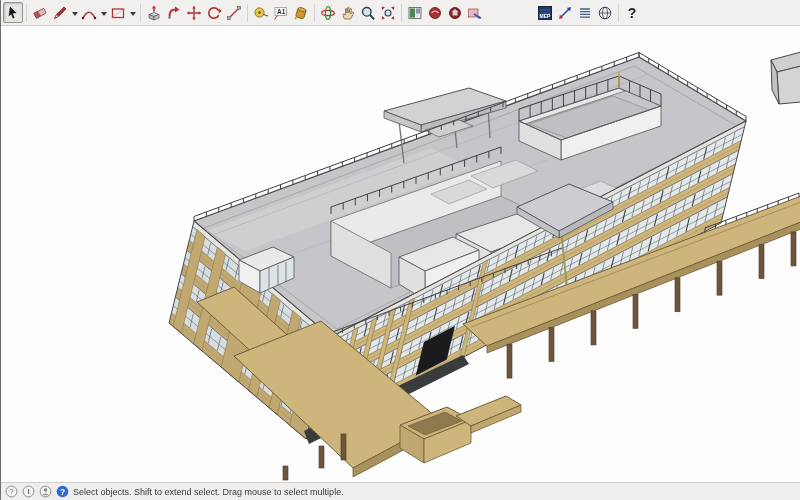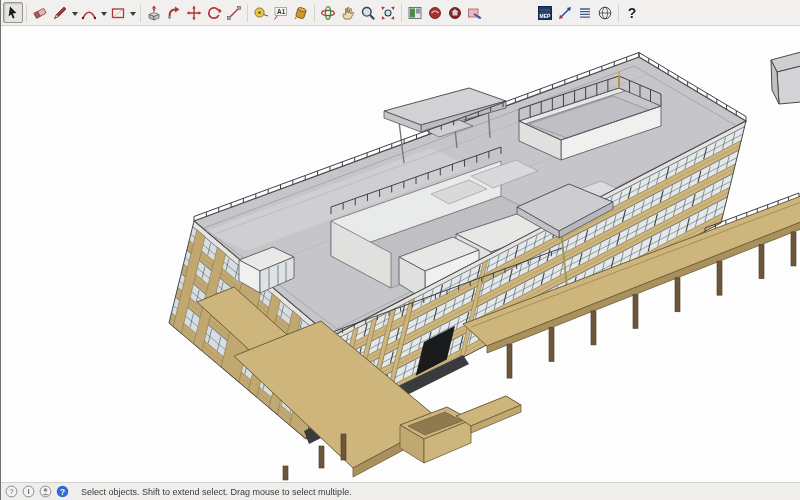--- a/index.html
+++ b/index.html
@@ -24,21 +24,21 @@
   .spacer{width:50px;flex:0 0 auto;}
   .help-btn{font-weight:bold;font-size:14px;color:#222;}
   .canvas{position:relative;width:800px;height:456px;background:#fdfdfe;}
   .canvas svg{position:absolute;left:0;top:0;}
   .statusbar{
     height:17px;background:#efeeec;border-top:1px solid #d2d0cc;
     display:flex;align-items:center;padding:0 4px;gap:4px;
     font-size:9px;color:#3a3a3a;
   }
   .sicon{width:13px;height:13px;flex:0 0 auto;}
-  .smsg{margin-left:8px;white-space:nowrap;}
+  .smsg{margin-left:0;white-space:nowrap;}
 </style>
 </head>
 <body>
 
 <div class="toolbar">
 
   <div class="tbtn pressed">
     <svg width="16" height="16" viewBox="0 0 16 16">
       <path d="M5 1.5 L11.5 8 L7.8 8.4 L9.6 12.8 L7.9 13.6 L6.1 9.2 L3.6 11.6 Z" fill="#1a1a1a"></path>
     </svg>

